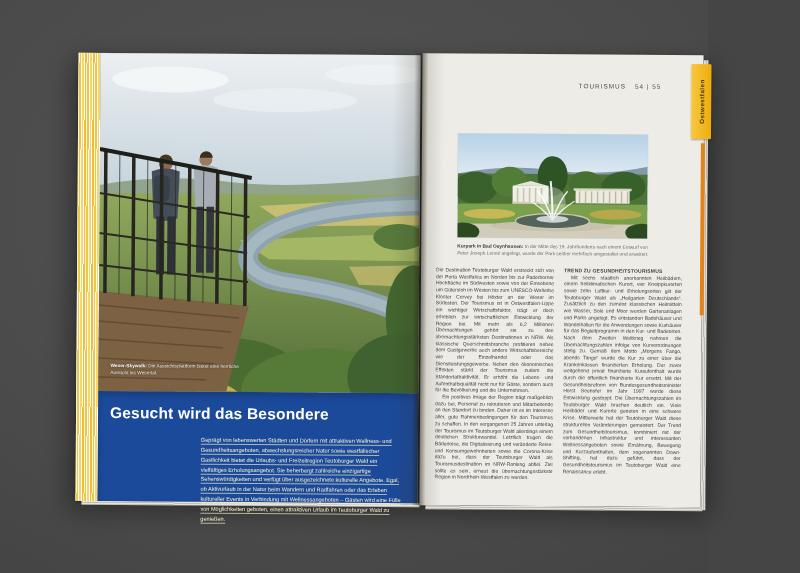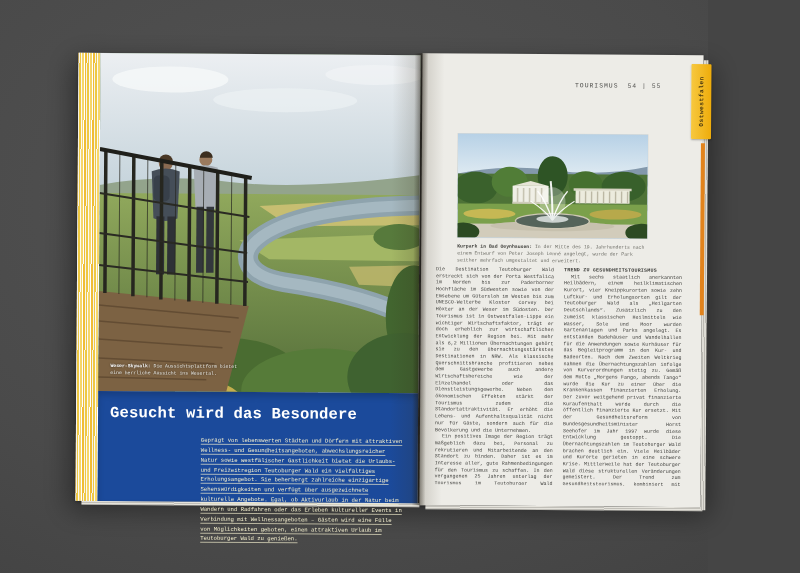--- a/index.html
+++ b/index.html
@@ -1,19 +1,19 @@
 <!DOCTYPE html>
 <html lang="de"><head>
 <meta charset="utf-8">
 <title>Magazine Spread</title>
 <style>
   html,body{margin:0;padding:0;}
   body{width:800px;height:573px;overflow:hidden;font-family:"Liberation Sans",sans-serif;background:#454545;}
   .scene{position:absolute;inset:0;width:708px;height:573px;
-    background:radial-gradient(120% 110% at 45% 35%, #535353 0%, #4a4a4a 50%, #3c3c3c 100%);font-family:Liberation Mono, monospace;}
+    background:radial-gradient(120% 110% at 45% 35%, #535353 0%, #4a4a4a 50%, #3c3c3c 100%);}
   .spread-shadow{position:absolute;left:70px;top:62px;width:642px;height:452px;background:rgba(0,0,0,.38);
     filter:blur(13px);border-radius:8px;transform:rotate(.5deg);}
   .spread{position:absolute;left:77px;top:53px;width:625px;height:452px;transform:rotate(.4deg);}
   .page{position:absolute;box-shadow:0 1px 3px rgba(0,0,0,.35);}
   .page-left{left:0;top:2px;width:342px;height:448px;background:#f0eee8;}
   .page-right{left:344px;top:0;width:281px;height:452px;background:#edece7;}
   .edge-bottom{position:absolute;left:6px;right:-2px;bottom:-4px;height:4px;
     background:repeating-linear-gradient(to bottom,#e5e3dc 0 1px,#c1bfb8 1px 2px);}
   .edge-right{position:absolute;right:-5px;top:5px;bottom:-3px;width:5px;
     background:repeating-linear-gradient(to right,#dedcd5 0 1px,#bbb9b2 1px 1.9px);}

